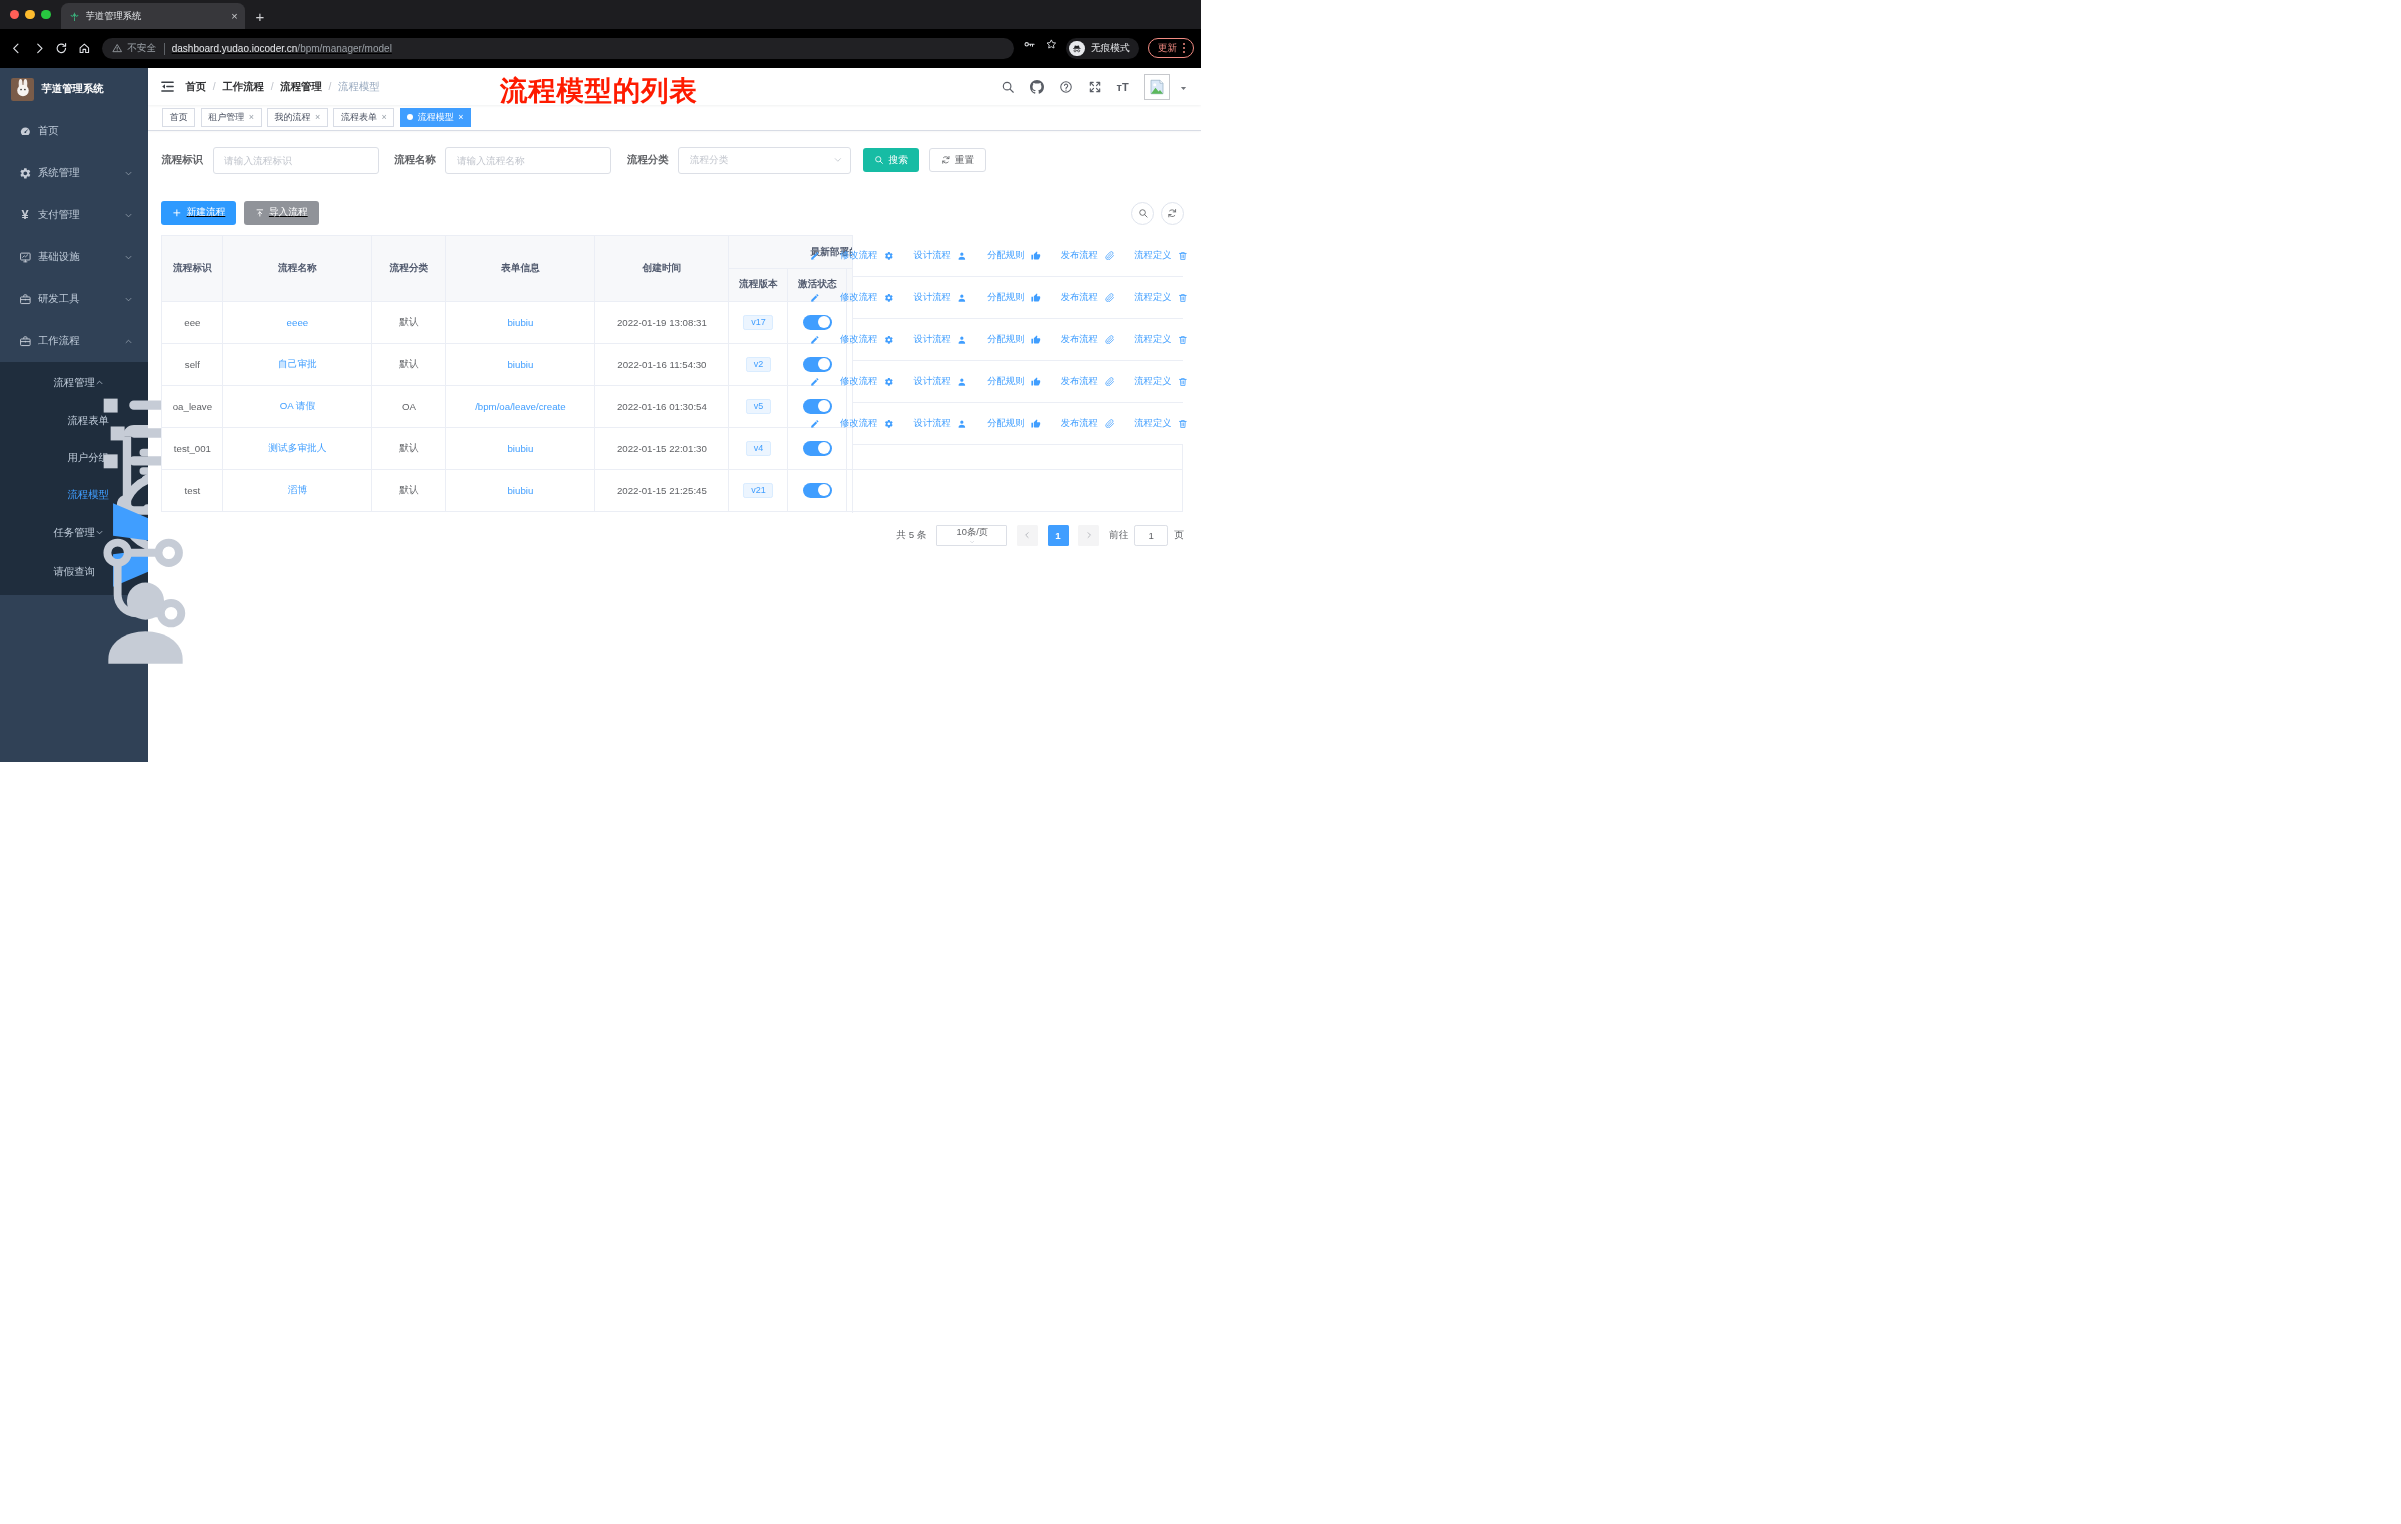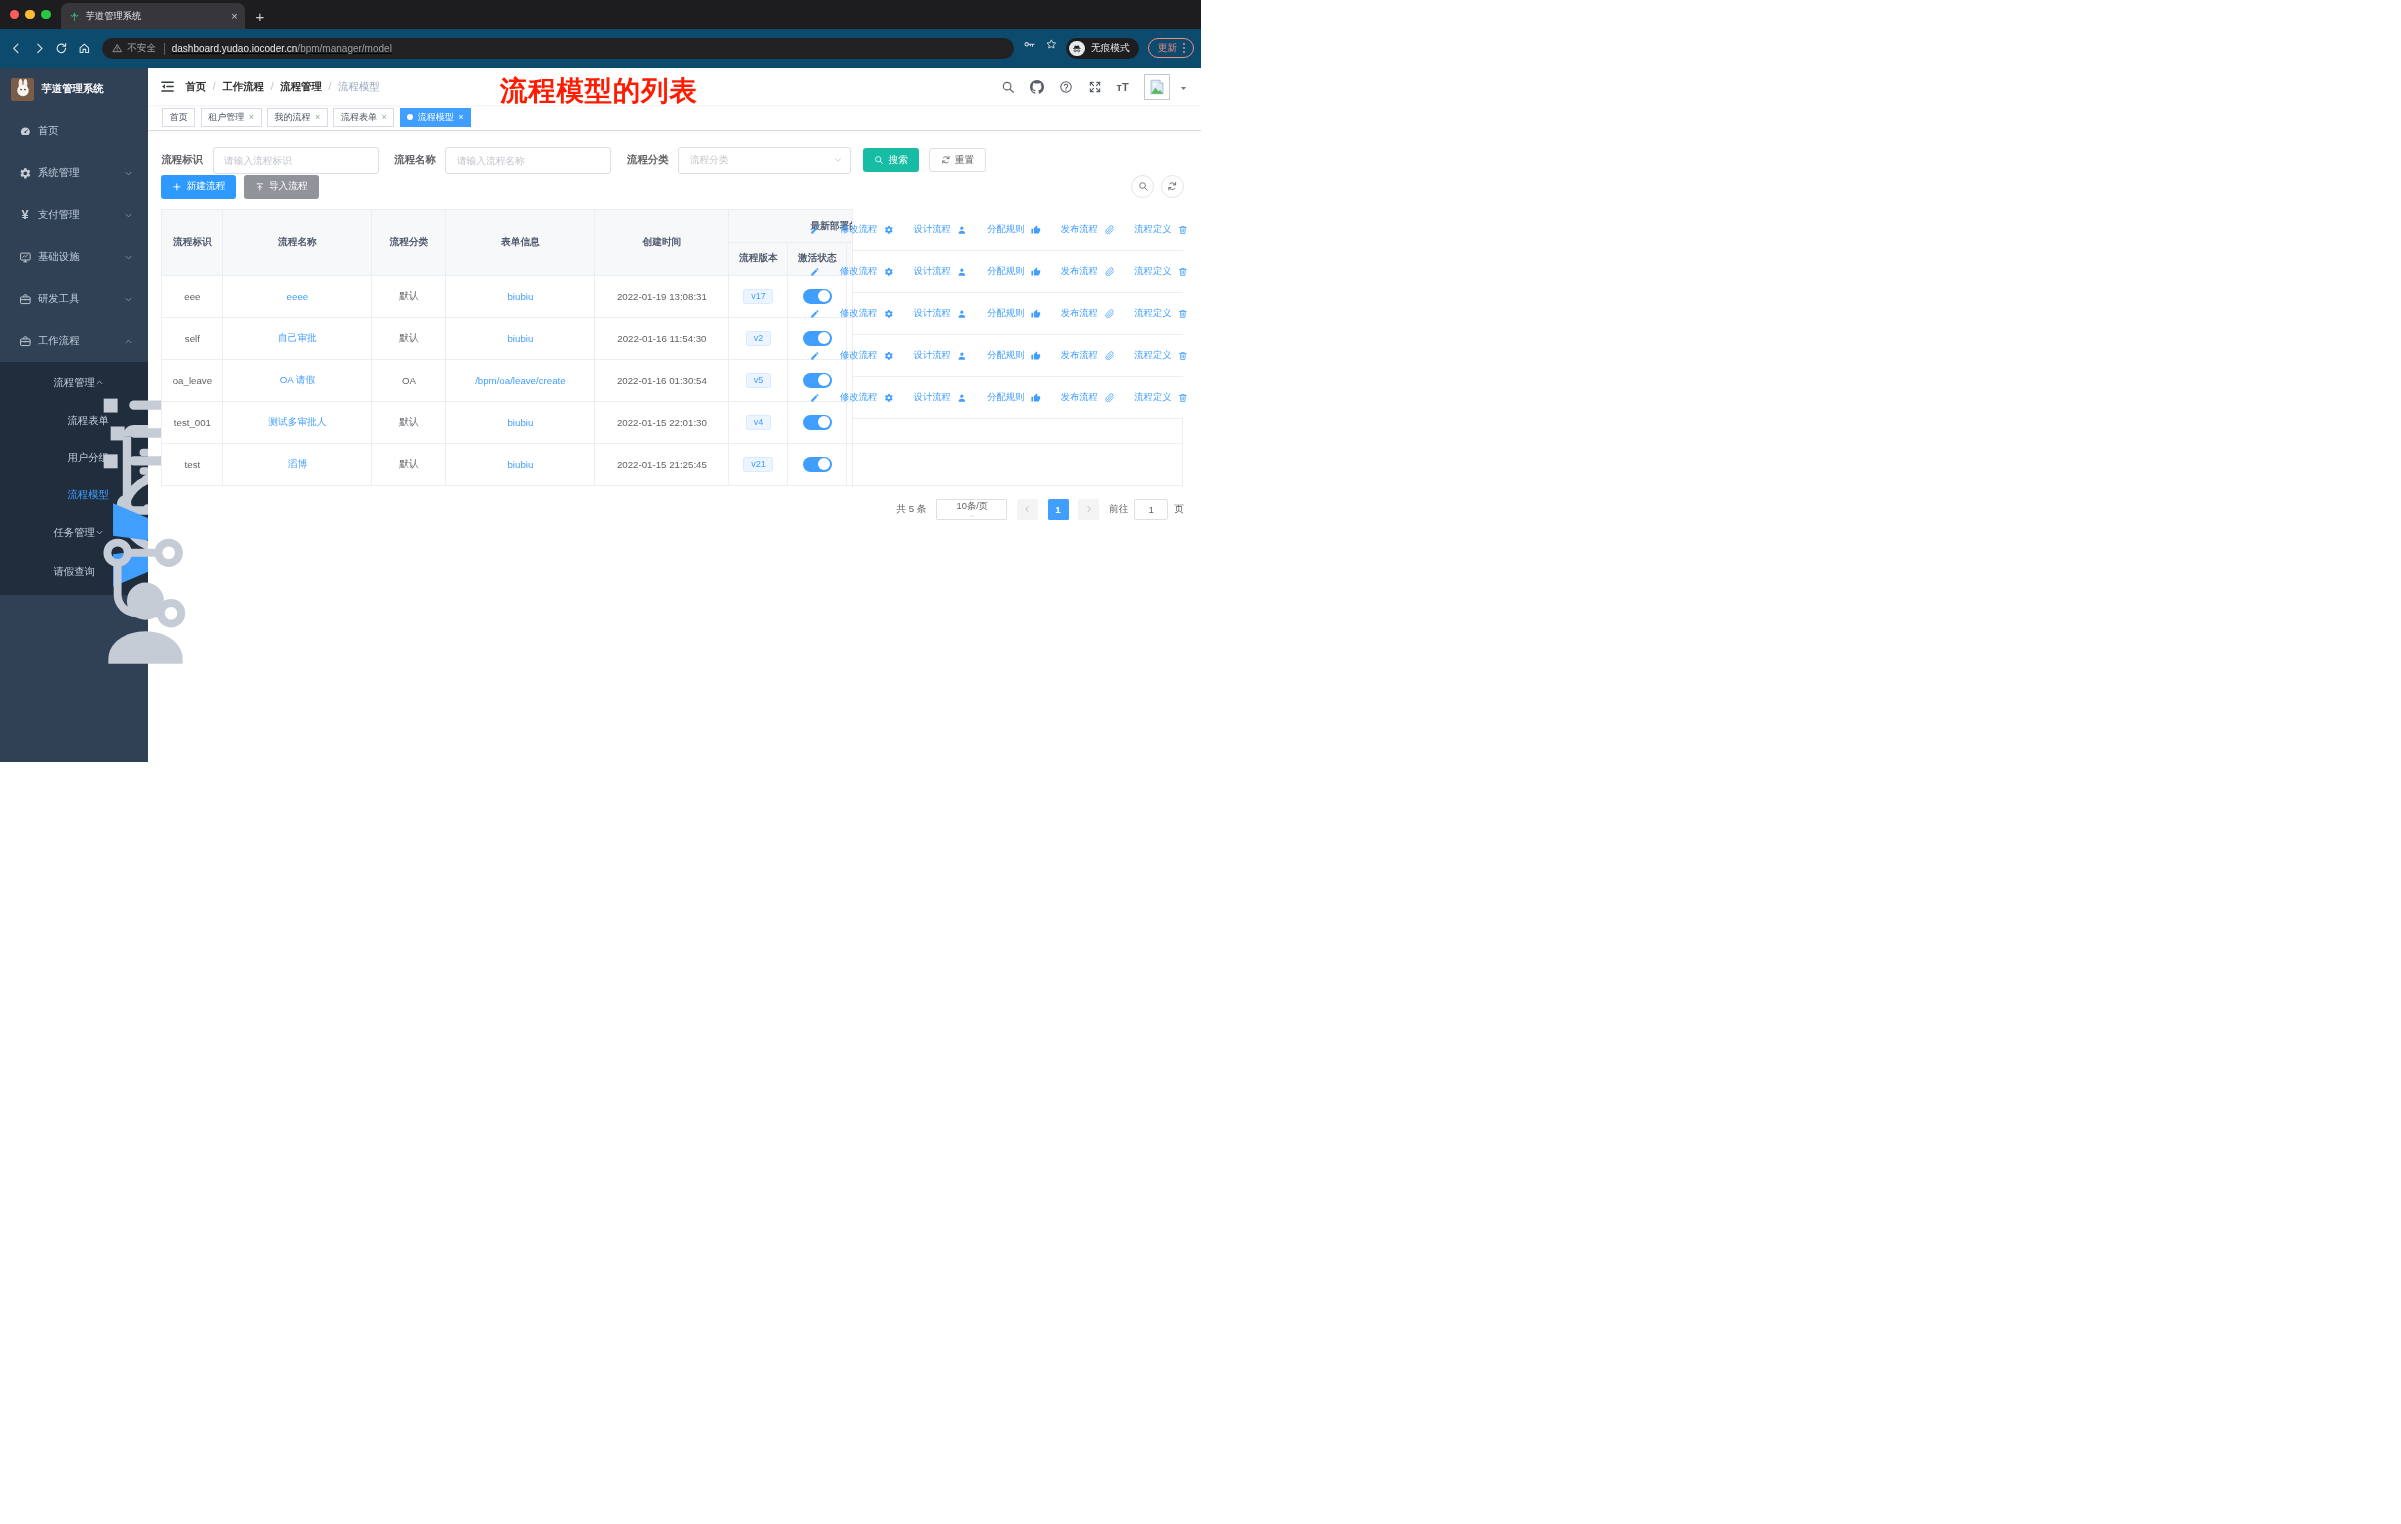--- a/index.html
+++ b/index.html
@@ -9,21 +9,21 @@
 
   
   .chrome-tabs { height:29px; background:#1d1d20; display:flex; align-items:flex-end; }
   .traffic { display:flex; gap:6px; align-items:center; padding:0 10.4px 0 9.7px; height:29px; }
   .tl { width:9.7px; height:9.7px; border-radius:50%; }
   .tl.red{background:#ff5f57}.tl.yel{background:#febc2e}.tl.grn{background:#28c840}
   .tab { width:184px; height:26px; background:#37373b; border-radius:7.4px 7.4px 0 0; display:flex; align-items:center; padding:0 7.4px; color:#e8eaed; font-size:9.3px; gap:6px; }
   .tab .title { flex:1; white-space:nowrap; overflow:hidden; }
   .tab .close { color:#c8c9cc; font-size:11px; cursor:default; }
   .newtab { color:#d0d1d4; font-size:15px; font-weight:300; margin:0 0 4.5px 10.4px; }
-  .chrome-toolbar { height:39px; background:#0c4a6e; display:flex; align-items:center; padding:0 7.4px; gap:4.5px; }
+  .chrome-toolbar { height:39px; background:#000000; display:flex; align-items:center; padding:0 7.4px; gap:4.5px; }
   .nav-ic { width:18px; height:18px; display:flex; align-items:center; justify-content:center; color:#dfe1e5; flex:0 0 auto; }
   .nav-ic svg { width:12.7px; height:12.7px; }
   .addr { flex:1; height:21px; background:#212124; border-radius:10.4px; display:flex; align-items:center; padding:0 10.4px; margin:0 4.5px; min-width:0; }
   .addr .warn { color:#9aa0a6; display:flex; align-items:center; gap:4.5px; font-size:9.7px; }
   .addr .sep { width:0.7px; height:12px; background:#5f6368; margin:0 7.4px; }
   .addr .url { font-size:10px; white-space:nowrap;text-decoration:underline; }
   .addr .url .host { color:#e8eaed; }
   .addr .url .path { color:#9aa0a6; }
   .tb-right { display:flex; gap:9px; color:#d5d7da; }
   .tb-right svg { width:12.7px; height:12.7px; }
@@ -76,21 +76,21 @@
   .filters { display:flex; align-items:center; margin-top:15.6px; height:27px; }
   .flabel { font-size:10.4px; font-weight:700; color:#606266; margin-right:9.7px; white-space:nowrap; }
   .finput { width:166px; height:27px; border:0.7px solid #dcdfe6; border-radius:3px; padding:0 10.4px; font-size:9.7px; color:#606266; font-family:inherit; }
   .finput::placeholder { color:#c0c4cc; }
   .fsel { width:173px; height:27px; border:0.7px solid #dcdfe6; border-radius:3px; display:flex; align-items:center; justify-content:space-between; padding:0 7.4px 0 10.4px; color:#c0c4cc; font-size:9.7px; }
   .fsel svg { width:9.7px; height:9.7px; color:#c0c4cc; }
   .btn { height:24px; border-radius:3px; border:none; display:inline-flex; align-items:center; gap:4.5px; font-size:9.7px; padding:0 11px; font-family:inherit; color:#fff; }
   .btn svg { width:9.7px; height:9.7px; }
   .btn.teal { background:#17bca4; margin-left:12px; }
   .btn.plain { background:#fff; border:0.7px solid #dcdfe6; color:#606266; margin-left:9.7px; }
-  .btnrow { margin-top:1px; display:flex; align-items:flex-start; }
+  .btnrow { margin-top:27px; display:flex; align-items:flex-end;text-decoration:underline; }
   .btn.blue { background:#2e9aff; }
   .btn.gray { background:#909399; margin-left:7.4px; }
   .circbtns { margin-left:auto; display:flex; gap:6.7px; }
   .circ { width:23px; height:23px; border-radius:50%; border:0.7px solid #dfe4ed; background:#fff; display:flex; align-items:center; justify-content:center; color:#606266; }
   .circ svg { width:10.4px; height:10.4px; }
 
   
   .tablewrap { position:relative; margin-top:10.4px; width:1022px; }
   table.grid { border-collapse:collapse; table-layout:fixed; width:1022px; font-size:9.7px; color:#606266; }
   table.grid th, table.grid td { border:0.7px solid #ebeef5; text-align:center; vertical-align:middle; overflow:hidden; white-space:nowrap; }

